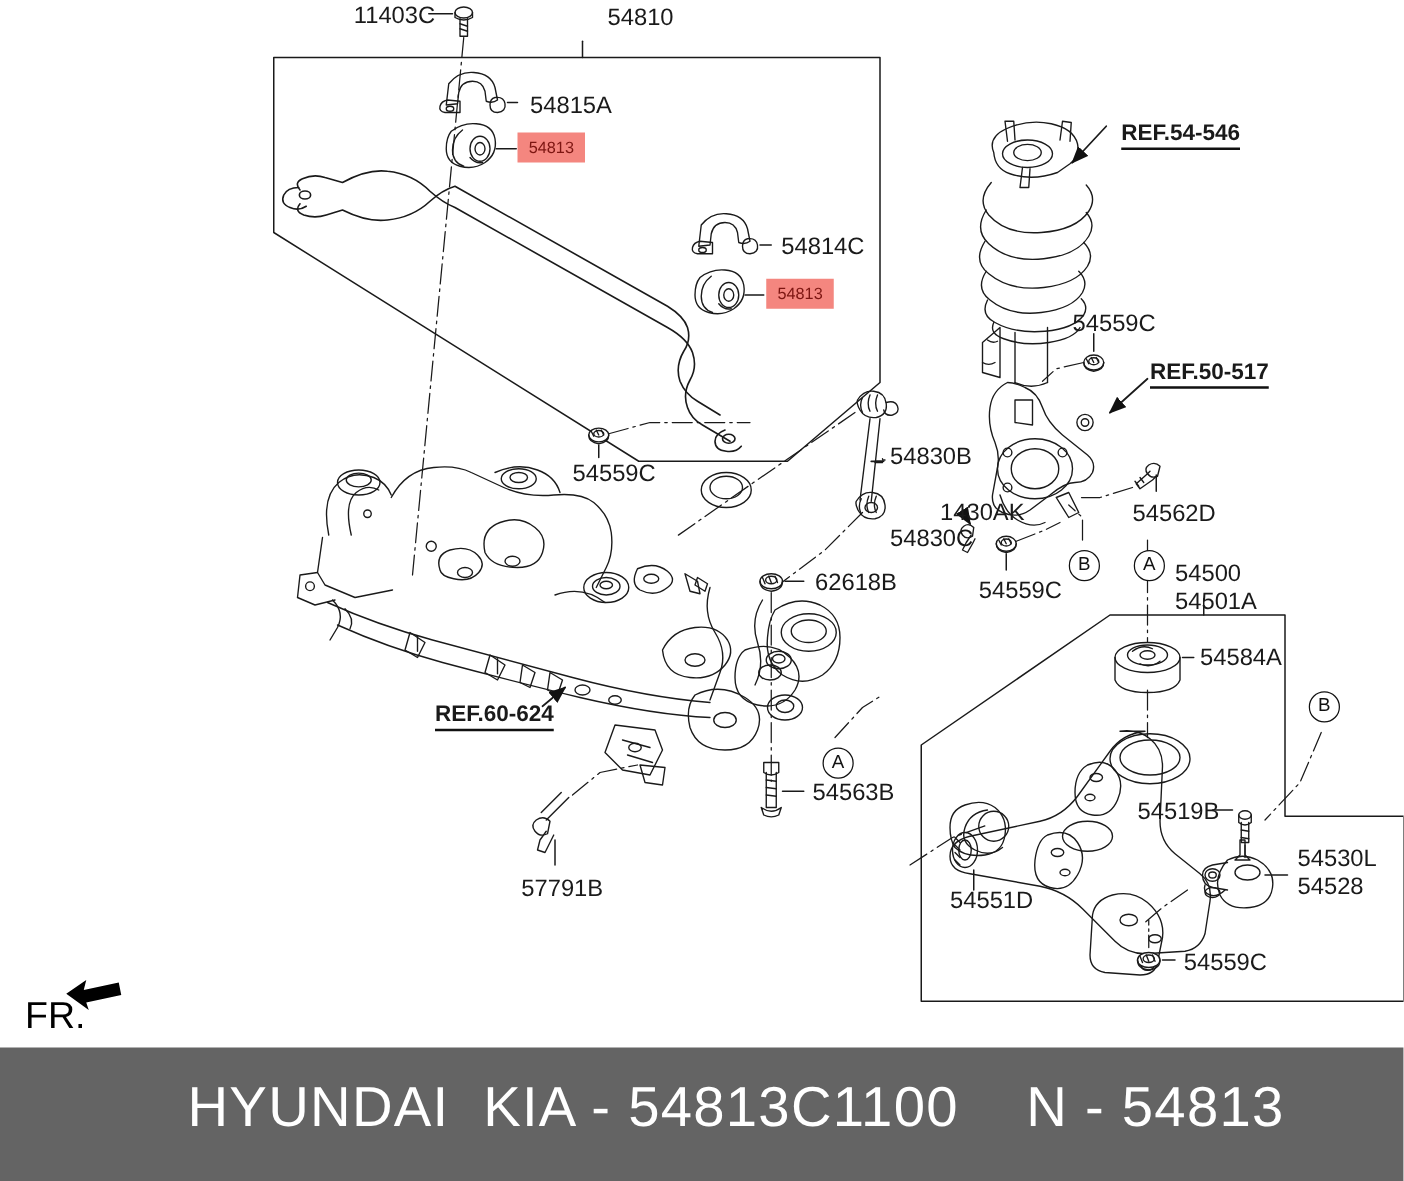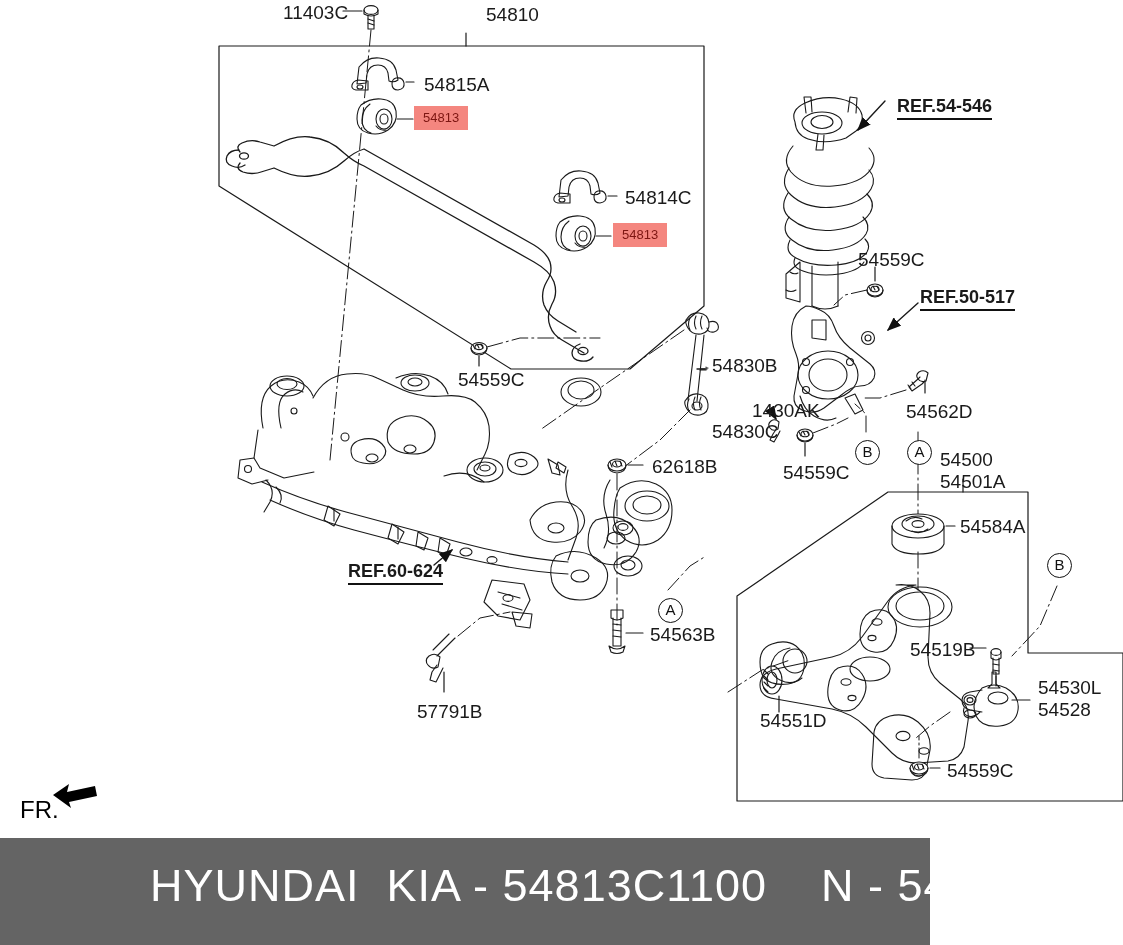--- a/index.html
+++ b/index.html
@@ -63,36 +63,36 @@
     position: absolute;
     left: 20px;
     top: 782px;
     width: 90px;
     height: 46px;
   }
   #fr-text {
     position: absolute;
     left: 0px;
     top: 14px;
-    font-size: 24px;
+    font-size: 30px;
     font-family: "Liberation Sans", sans-serif;
     color: #000;
   }
   #fr-arrow {
     position: absolute;
     left: 31px;
     top: 0px;
     width: 50px;
     height: 28px;
   }
   #footer-bar {
     position: absolute;
     left: 0;
     top: 838px;
-    width: 930px;
+    width: 1123px;
     height: 107px;
     background: #646464;
     color: #ffffff;
     text-decoration: underline;
   }
   #footer-text {
     position: absolute;
     left: 150px;
     top: 22px;
     font-size: 45px;

